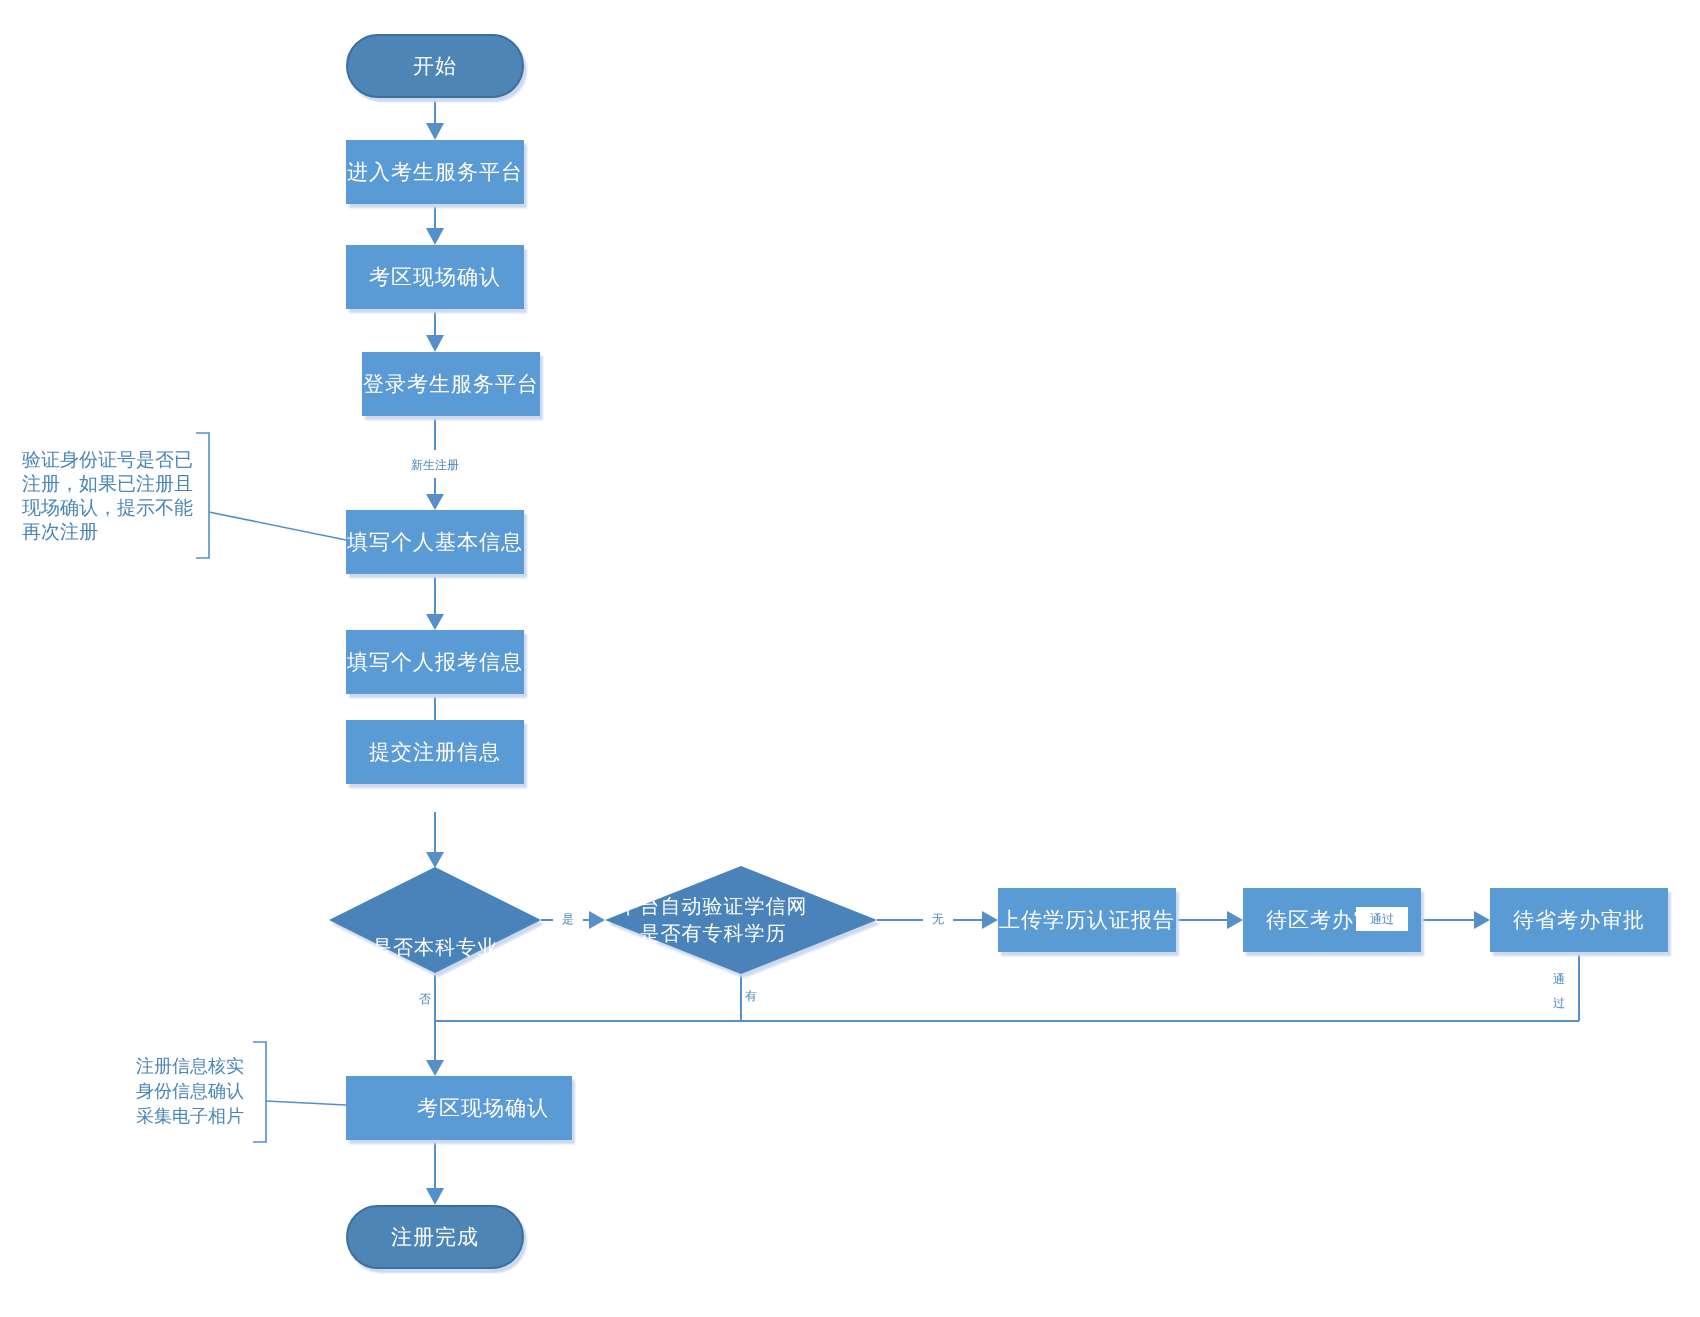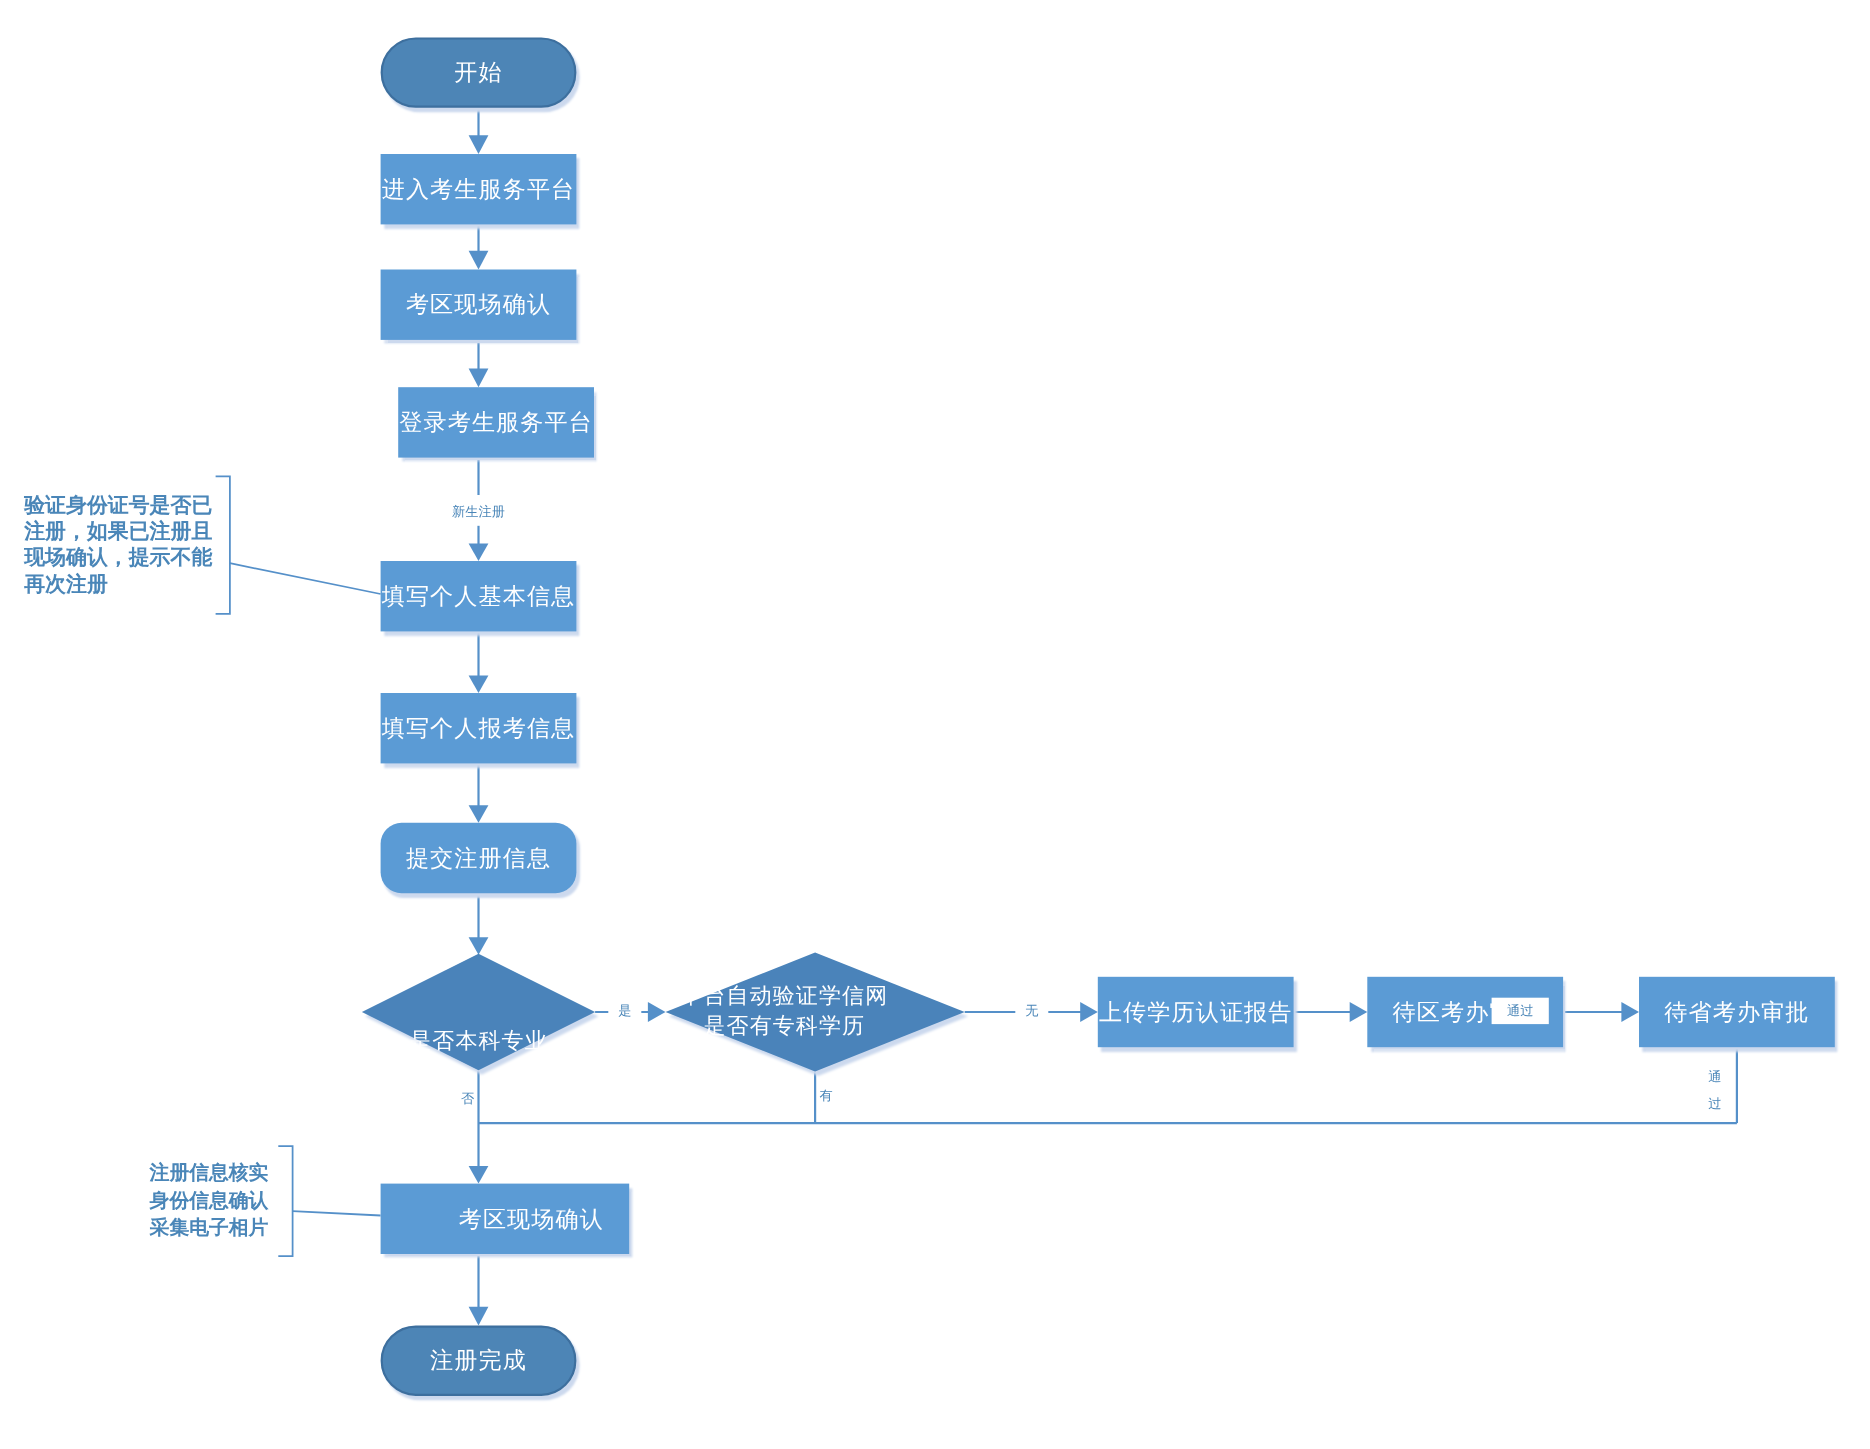--- a/index.html
+++ b/index.html
@@ -31,21 +31,21 @@
   }
   .elabel{
     position:absolute;color:var(--c-label_text);font-size:12px;text-align:center;
     line-height:24px;
   }
   .onwire{background:#fff;}
   .note{
     position:absolute;color:var(--c-label_text);font-size:19px;line-height:24px;
     white-space:nowrap;
   }
-  .note div{margin:0;font-weight:bold;}
+  .note div{margin:0;}
   .note2{font-size:18px;line-height:25px;}
 </style>
 </head>
 <body>
 
 <div class="canvas">
 
   <svg class="wires" viewBox="0 0 1700 1317">
 
     <line class="wire" x1="435" y1="98" x2="435" y2="125"></line>
@@ -89,21 +89,21 @@
     <path class="thin" d="M253 1042 H266 V1142 H253"></path>
     <path class="thin" d="M266 1101 L346 1105"></path>
   </svg>
 
   <div class="node pill" style="left:346px;top:34px;">开始</div>
   <div class="node rect" style="left:346px;top:140px;">进入考生服务平台</div>
   <div class="node rect" style="left:346px;top:245px;">考区现场确认</div>
   <div class="node rect" style="left:346px;top:352px;margin-left:16px;">登录考生服务平台</div>
   <div class="node rect" style="left:346px;top:510px;">填写个人基本信息</div>
   <div class="node rect" style="left:346px;top:630px;">填写个人报考信息</div>
-  <div class="node rect" style="left:346px;top:748px;border-radius:19px;">提交注册信息</div>
+  <div class="node rect" style="left:346px;top:720px;">提交注册信息</div>
   <div class="node rect" style="left:998px;top:888px;">上传学历认证报告</div>
   <div class="node rect" style="left:1243px;top:888px;">待区考办审批</div>
   <div class="node rect" style="left:1490px;top:888px;">待省考办审批</div>
   <div class="node rect" style="left:346px;top:1076px;padding-left:48px;">考区现场确认</div>
   <div class="node pill" style="left:346px;top:1205px;">注册完成</div>
 
   <div class="dtext" style="left:335px;top:934px;width:200px;">是否本科专业</div>
   <div class="dtext" style="left:593px;top:893px;width:240px;">
     <div>平台自动验证学信网</div>
     <div>是否有专科学历</div>

